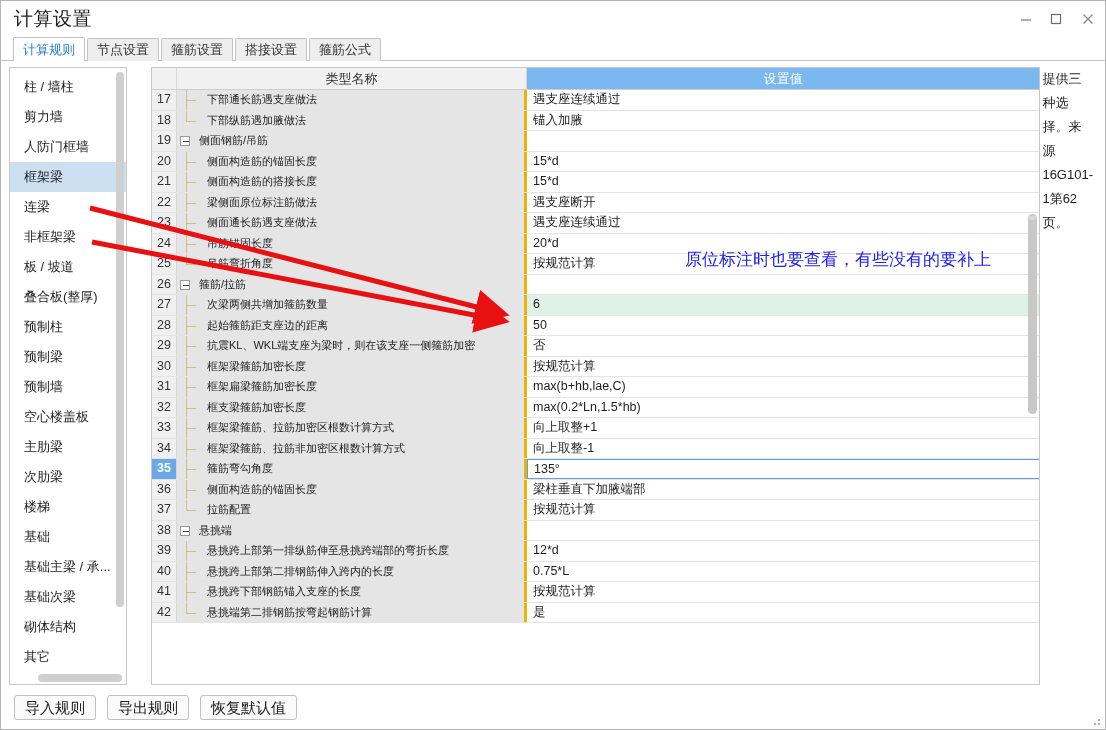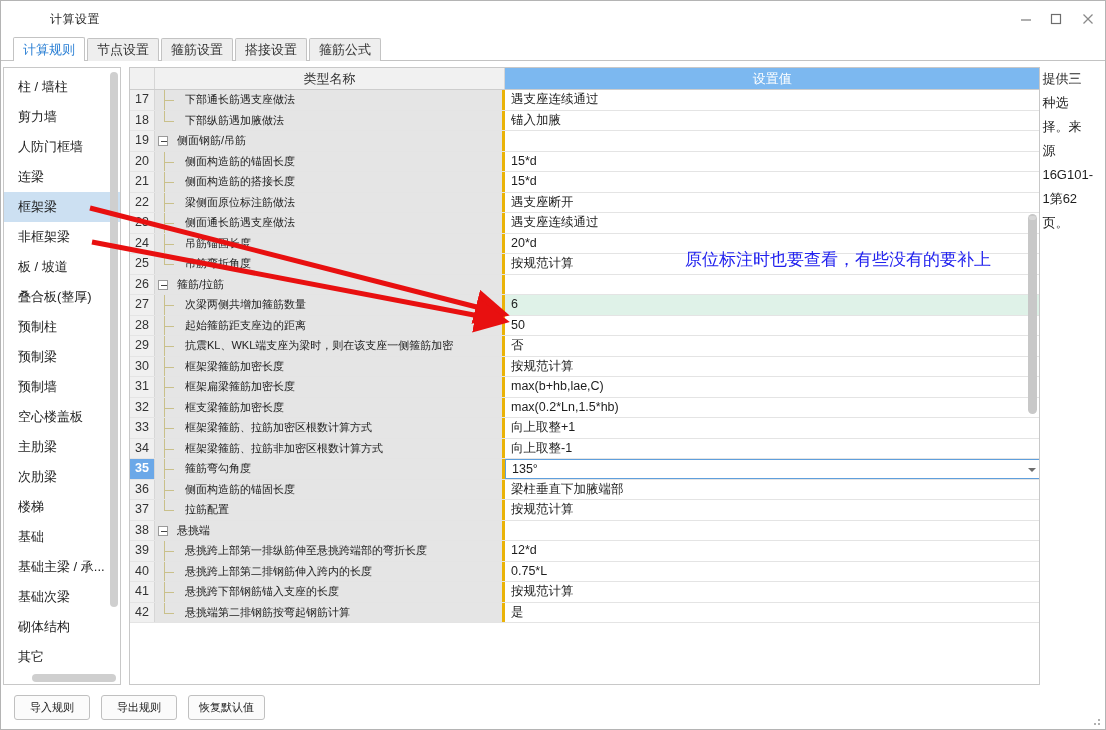--- a/index.html
+++ b/index.html
@@ -26,24 +26,23 @@
   .titlebar {
     height: 36px;
     flex: 0 0 36px;
     display: flex;
     align-items: center;
     background: #ffffff;
     padding-left: 13px;
     position: relative;
   }
   .titlebar .title {
-    font-size: 12px;
+    font-size: 19px;
     color: #1d1d1d;
     letter-spacing: .5px;
-    margin-left: 36px;
   }
   .winbtns {
     position: absolute;
     right: 0; top: 0;
     height: 36px;
     display: flex;
   }
   .winbtn {
     width: 30px; height: 36px;
     display: flex; align-items: center; justify-content: center;
@@ -88,22 +87,22 @@
     color: #2a7fd4;
     border-color: #c3c3c3;
     height: 24px;
     line-height: 23px;
     z-index: 3;
   }
   
   .content {
     flex: 1 1 auto;
     display: flex;
-    padding: 6px 12px 0 2px;
-    gap: 8px;
+    padding: 6px 12px 0 8px;
+    gap: 24px;
     min-height: 0;
   }
   
   .sidebar {
     flex: 0 0 118px;
     border: 1px solid #c8c8c8;
     background: #ffffff;
     position: relative;
     overflow: hidden;
   }
@@ -313,21 +312,21 @@
     gap: 11px;
     position: relative;
   }
   .fbtn {
     height: 25px;
     min-width: 76px;
     padding: 0 10px;
     background: #fbfbfb;
     border: 1px solid #c0c0c0;
     border-radius: 3px;
-    font-size: 11px;
+    font-size: 15px;
     color: #222;
     font-family: "Liberation Sans", sans-serif;
     line-height: 23px;
     text-align: center;
   }
   .resize-grip {
     position: absolute;
     right: 5px; bottom: 4px;
     width: 10px; height: 10px;
   }
@@ -390,22 +389,22 @@
     <div class="tab">箍筋公式</div>
   </div>
 
   <div class="content">
 
     <div class="sidebar">
       <div class="sidebar-list" id="sidebar-list">
           <div class="side-item"><span>柱 / 墙柱</span></div>
           <div class="side-item"><span>剪力墙</span></div>
           <div class="side-item"><span>人防门框墙</span></div>
+          <div class="side-item selected"><span>框架梁</span></div>
           <div class="side-item"><span>连梁</span></div>
-          <div class="side-item selected"><span>框架梁</span></div>
           <div class="side-item"><span>非框架梁</span></div>
           <div class="side-item"><span>板 / 坡道</span></div>
           <div class="side-item"><span>叠合板(整厚)</span></div>
           <div class="side-item"><span>预制柱</span></div>
           <div class="side-item"><span>预制梁</span></div>
           <div class="side-item"><span>预制墙</span></div>
           <div class="side-item"><span>空心楼盖板</span></div>
           <div class="side-item"><span>主肋梁</span></div>
           <div class="side-item"><span>次肋梁</span></div>
           <div class="side-item"><span>楼梯</span></div>

